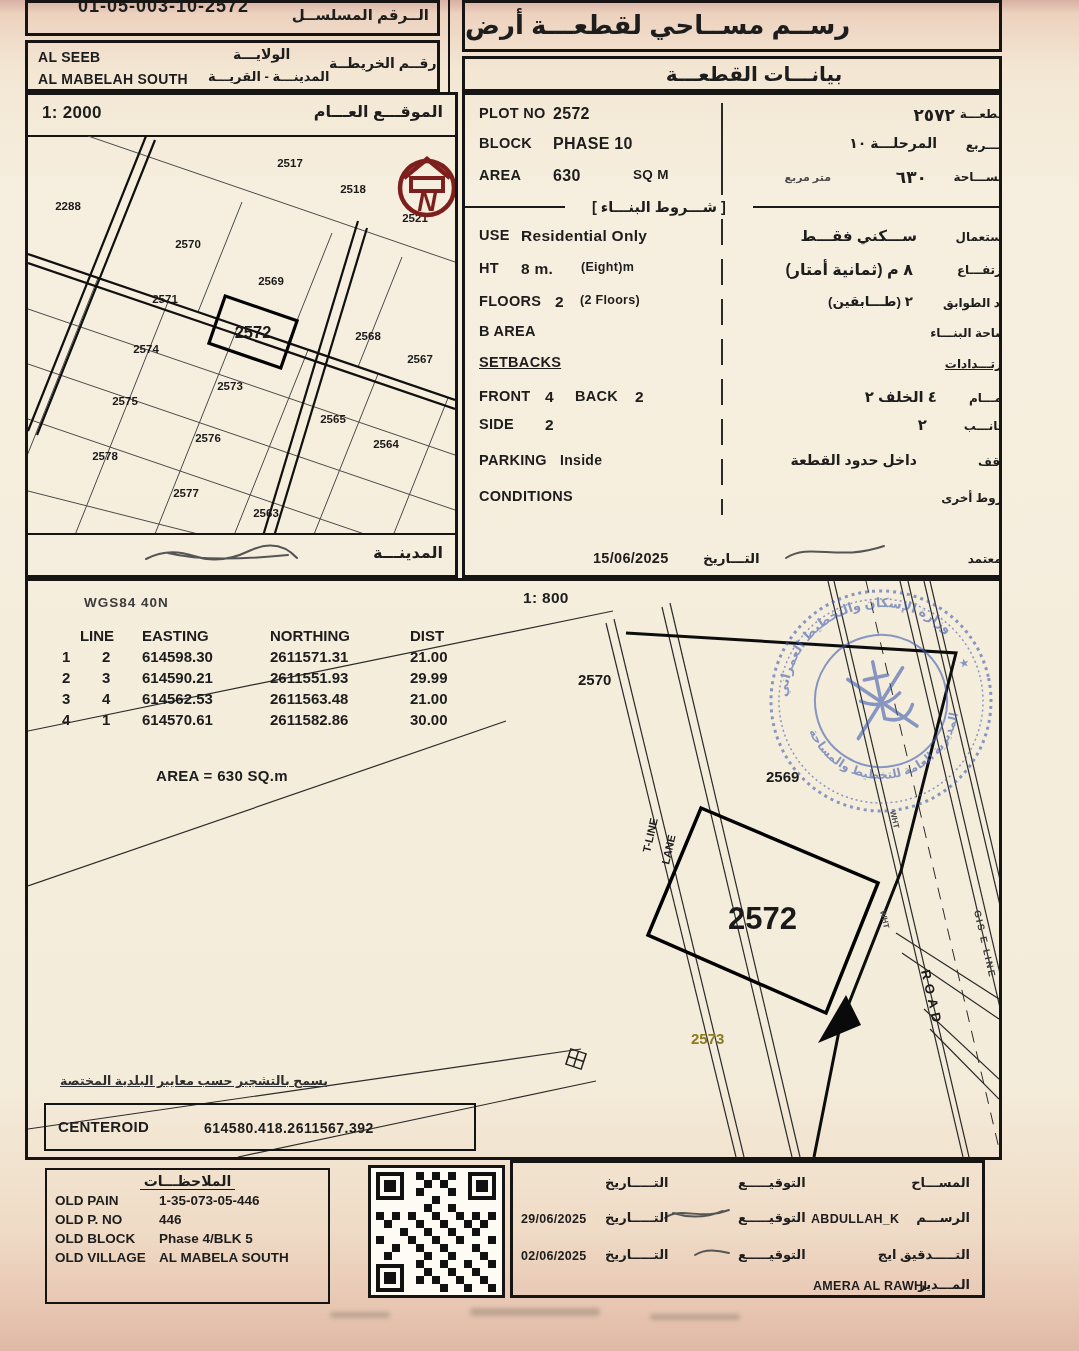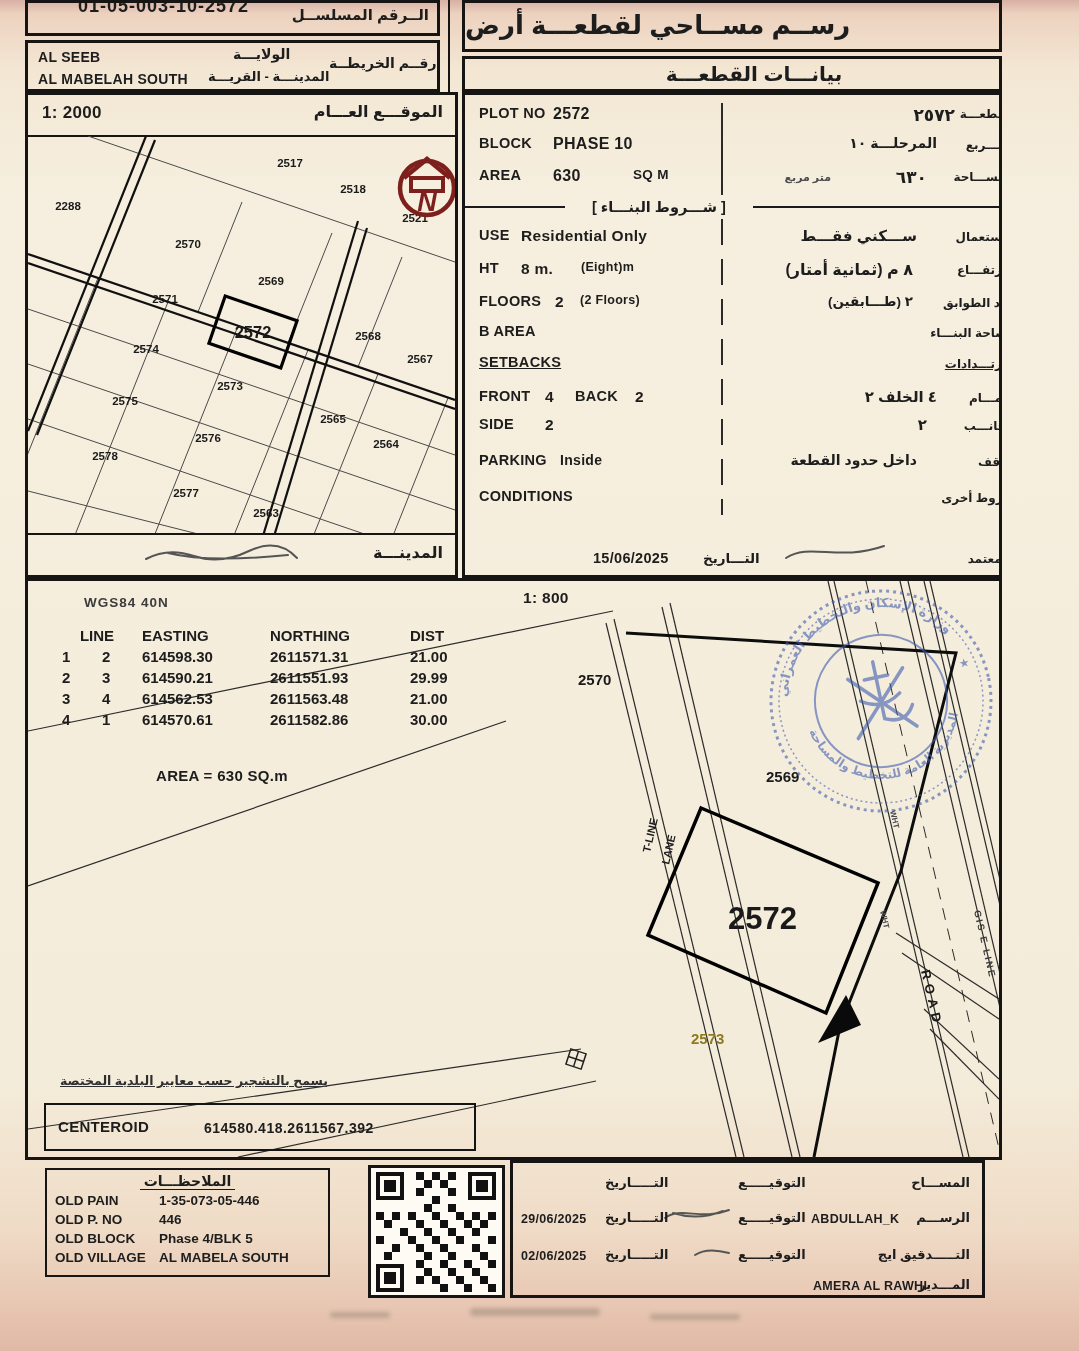--- a/index.html
+++ b/index.html
@@ -319,21 +319,21 @@
   <span class="abs en" style="left:128px;top:186px;font-size:15px;">AREA = 630  SQ.m</span>
 
   <span class="abs ar" style="left:32px;top:492px;font-size:12.5px;text-decoration:underline;color:#2e2e2e;">يسمح بالتشجير حسب معايير البلدية المختصة</span>
 
   <div class="abs" style="left:16px;top:522px;width:432px;height:48px;border:2.5px solid #141414;box-sizing:border-box;">
     <span class="abs en" style="left:12px;top:13px;font-size:15px;">CENTEROID</span>
     <span class="abs" style="left:158px;top:15px;font-size:14px;font-weight:600;letter-spacing:.5px;">614580.418.2611567.392</span>
   </div>
 </div>
 
-<div class="box" style="left:45px;top:1168px;width:285px;height:109px;border-width:2.5px;">
+<div class="box" style="left:45px;top:1168px;width:285px;height:136px;border-width:2.5px;">
   <div class="ar" style="text-align:center;font-size:14px;margin-top:3px;"><span style="border-bottom:1.5px solid #1a1a1a;padding:0 4px;">الملاحظـــات</span></div>
   <div style="padding:2px 0 0 8px;">
     <div class="note-line">
         <span class="nl">OLD PAIN</span>
         <span>1-35-073-05-446</span>
       </div>
     <div class="note-line">
         <span class="nl">OLD P. NO</span>
         <span>446</span>
       </div>

